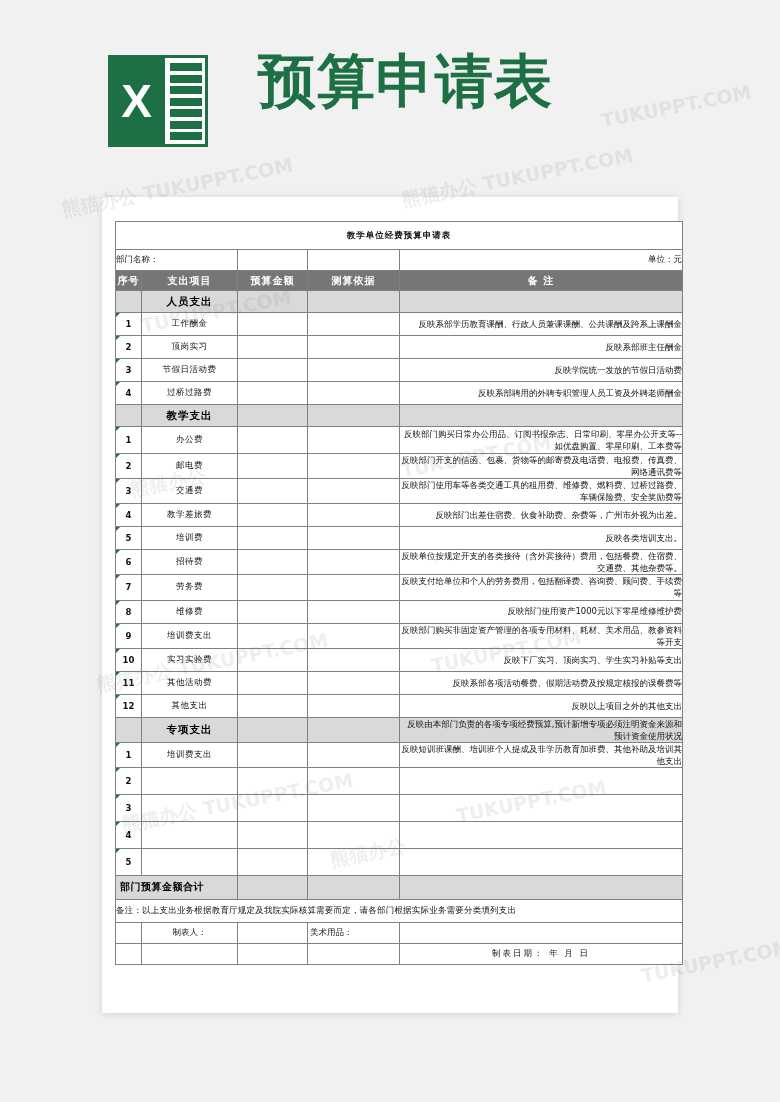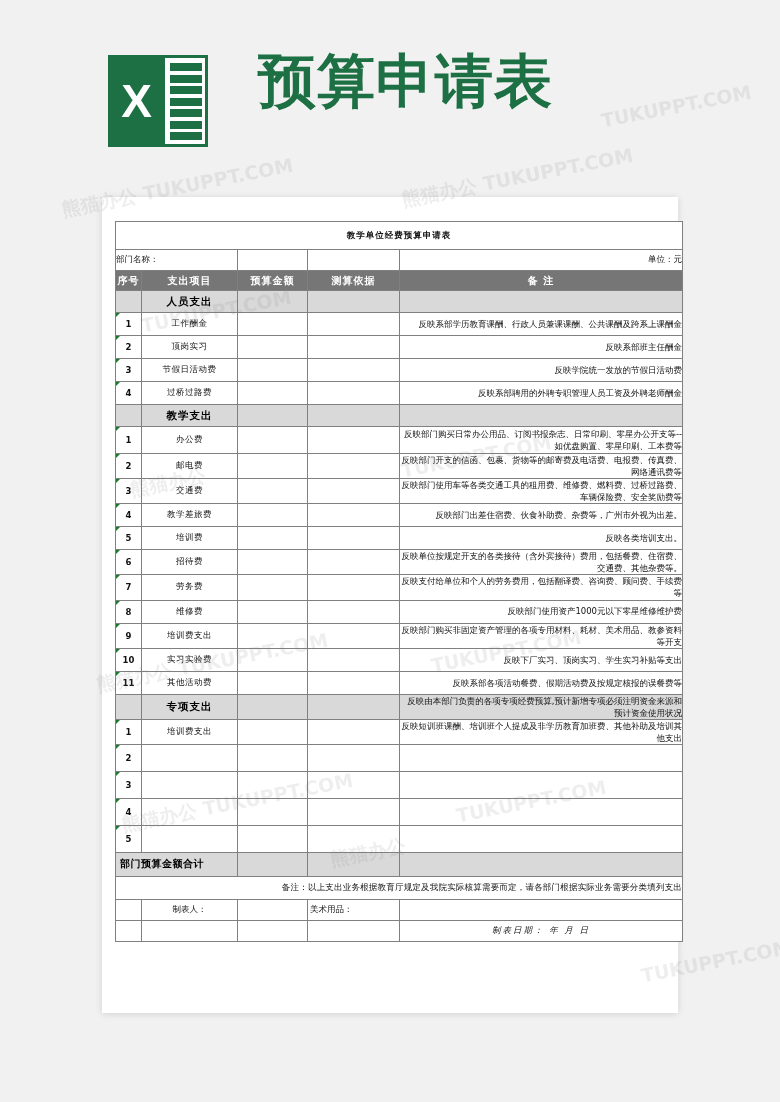--- a/index.html
+++ b/index.html
@@ -229,39 +229,37 @@
     color: #000000;
     letter-spacing: 0.5px;
   }
   td.remark-row {
     height: 22px;
     font-size: 9px;
     padding-left: 4px;
     color: #000000;
     letter-spacing: 0.2px;
     white-space: nowrap;
-    text-align: right;
   }
   td.sig {
     height: 20px;
     font-size: 9px;
     text-align: center;
     color: #000000;
   }
   td.sig.left-align {
     text-align: left;
     padding-left: 2px;
   }
   td.date-cell {
     height: 20px;
     font-size: 9px;
     text-align: center;
     color: #000000;
     letter-spacing: 2px;
-    font-style: italic;
   }
 </style>
 </head>
 <body>
 
 <div class="wm-layer">
   <div class="wm" style="left:60px;  top:175px;">熊猫办公 TUKUPPT.COM</div>
   <div class="wm" style="left:400px; top:165px;">熊猫办公 TUKUPPT.COM</div>
   <div class="wm" style="left:600px; top:95px;">TUKUPPT.COM</div>
   <div class="wm" style="left:140px; top:300px;">TUKUPPT.COM</div>
@@ -433,20 +431,27 @@
         <td></td>
         <td class="note">反映下厂实习、顶岗实习、学生实习补贴等支出</td>
           </tr>
           <tr class="r2">
         <td class="no"><span class="flag"></span>11</td>
         <td class="item">其他活动费</td>
         <td></td>
         <td></td>
         <td class="note">反映系部各项活动餐费、假期活动费及按规定核报的误餐费等</td>
           </tr>
+          <tr class="r2">
+        <td class="no"><span class="flag"></span>12</td>
+        <td class="item">其他支出</td>
+        <td></td>
+        <td></td>
+        <td class="note">反映以上项目之外的其他支出</td>
+          </tr>
           <tr class="section">
       <td></td>
       <td class="sec-name">专项支出</td>
       <td></td>
       <td></td>
       <td class="note">反映由本部门负责的各项专项经费预算,预计新增专项必须注明资金来源和预计资金使用状况</td>
           </tr>
           <tr class="r2">
         <td class="no"><span class="flag"></span>1</td>
         <td class="item">培训费支出</td>

